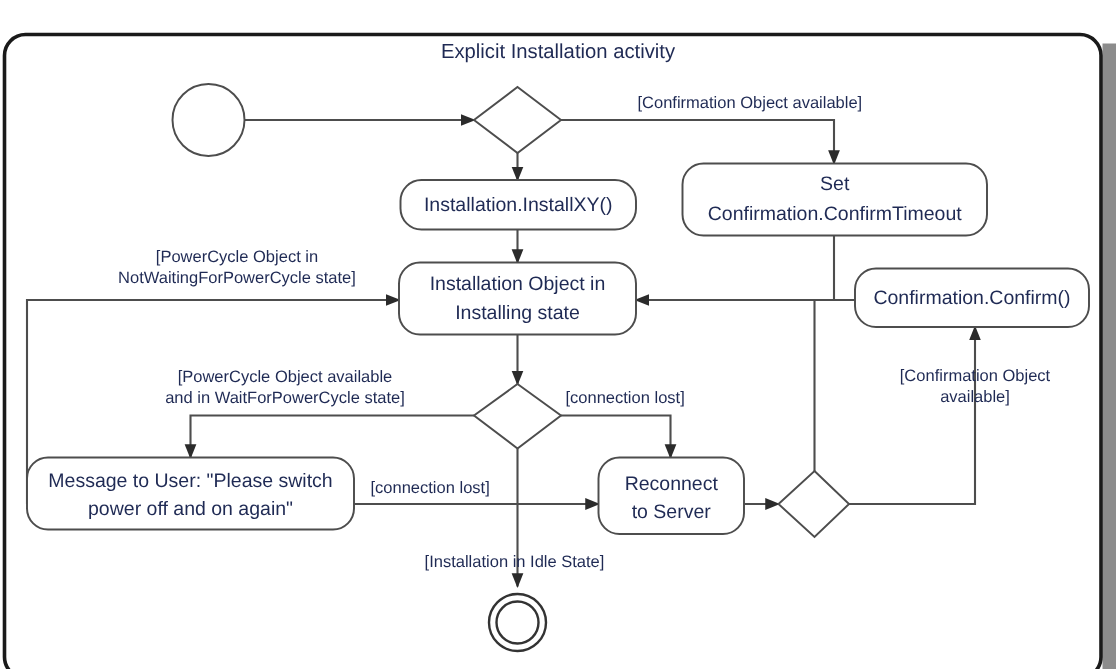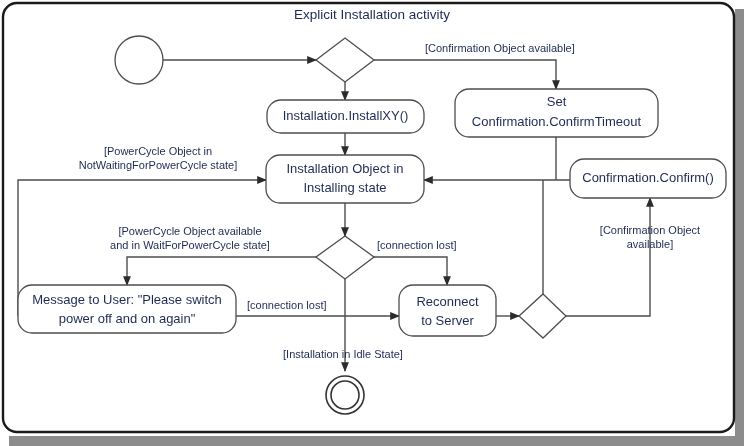--- a/index.html
+++ b/index.html
@@ -11,20 +11,21 @@
     width: 744px;
     height: 446px;
     overflow: hidden;
     font-family: "Liberation Sans", sans-serif;
   }
   #canvas {
     position: relative;
     width: 744px;
     height: 344px;
     background: #ffffff;
+    margin-top: 20px;
   }
   svg#diagram {
     display: block;
     width: 744px;
     height: 446px;
   }
   .frame-rect {
     fill: #ffffff;
     stroke: #1a1a1a;
     stroke-width: 2.4;

